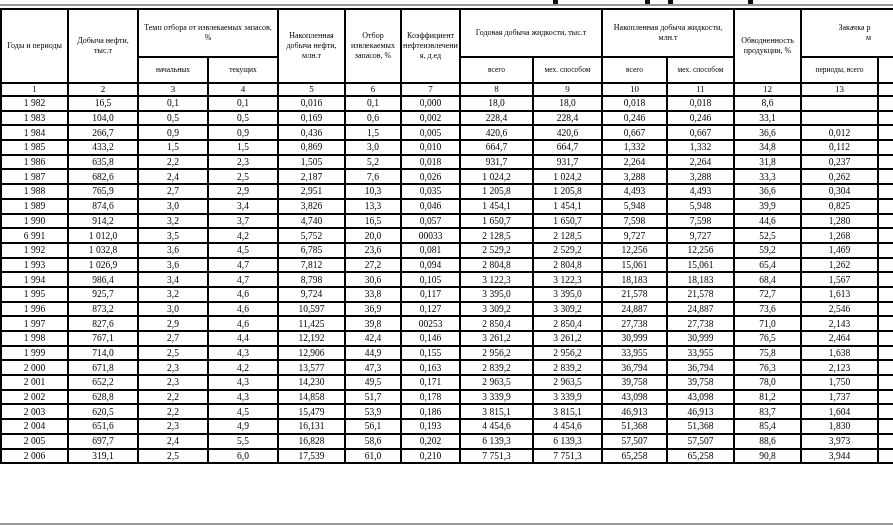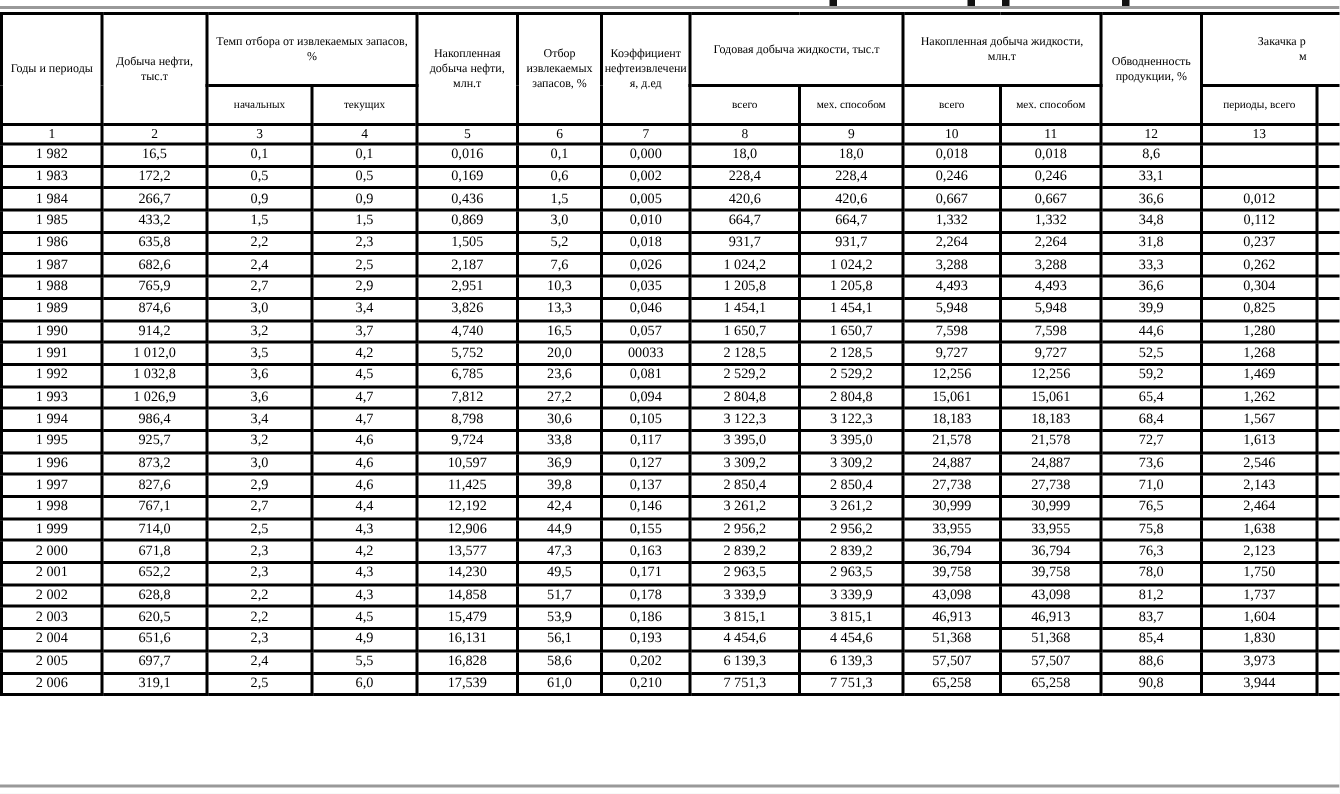--- a/index.html
+++ b/index.html
@@ -120,21 +120,21 @@
           <td>18,0</td>
           <td>18,0</td>
           <td>0,018</td>
           <td>0,018</td>
           <td>8,6</td>
           <td></td>
           <td class="sliver"></td>
         </tr>
         <tr>
           <td>1 983</td>
-          <td>172,2</td>
+          <td>104,0</td>
           <td>0,5</td>
           <td>0,5</td>
           <td>0,169</td>
           <td>0,6</td>
           <td>0,002</td>
           <td>228,4</td>
           <td>228,4</td>
           <td>0,246</td>
           <td>0,246</td>
           <td>33,1</td>
@@ -247,21 +247,21 @@
           <td>0,057</td>
           <td>1 650,7</td>
           <td>1 650,7</td>
           <td>7,598</td>
           <td>7,598</td>
           <td>44,6</td>
           <td>1,280</td>
           <td class="sliver"></td>
         </tr>
         <tr>
-          <td>1 991</td>
+          <td>6 991</td>
           <td>1 012,0</td>
           <td>3,5</td>
           <td>4,2</td>
           <td>5,752</td>
           <td>20,0</td>
           <td>00033</td>
           <td>2 128,5</td>
           <td>2 128,5</td>
           <td>9,727</td>
           <td>9,727</td>
@@ -349,21 +349,21 @@
           <td>2,546</td>
           <td class="sliver"></td>
         </tr>
         <tr>
           <td>1 997</td>
           <td>827,6</td>
           <td>2,9</td>
           <td>4,6</td>
           <td>11,425</td>
           <td>39,8</td>
-          <td>0,137</td>
+          <td>00253</td>
           <td>2 850,4</td>
           <td>2 850,4</td>
           <td>27,738</td>
           <td>27,738</td>
           <td>71,0</td>
           <td>2,143</td>
           <td class="sliver"></td>
         </tr>
         <tr>
           <td>1 998</td>

